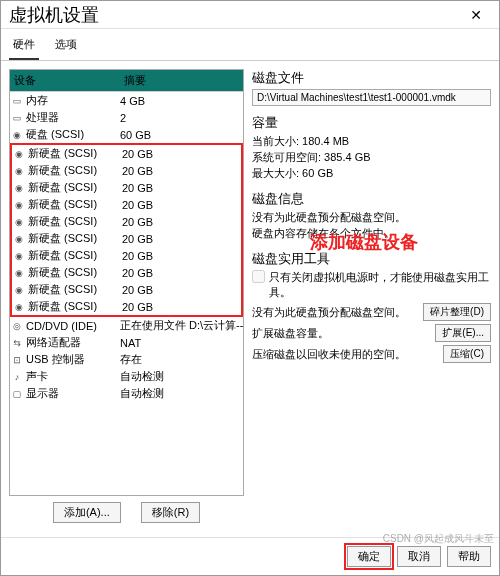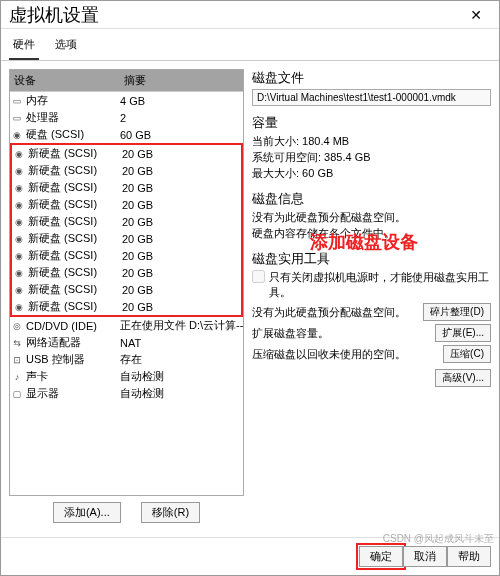--- a/index.html
+++ b/index.html
@@ -7,40 +7,40 @@
 .dialog { background: #fff; width: 500px; height: 576px; border: 1px solid #999; display: flex; flex-direction: column; }
 .titlebar { display: flex; justify-content: space-between; align-items: center; height: 28px; padding: 0 8px; border-bottom: 1px solid #e0e0e0; }
 .titlebar .title { font-size: 18px; }
 .close-btn { width: 30px; height: 20px; display: flex; align-items: center; justify-content: center; cursor: pointer; font-size: 14px; }
 .tabs { display: flex; padding: 4px 8px 0 8px; gap: 12px; border-bottom: 1px solid #ccc; }
 .tab { padding: 4px 4px 6px 4px; cursor: pointer; }
 .tab.active { border-bottom: 2px solid #333; }
 .content { flex: 1; display: flex; padding: 8px; gap: 8px; overflow: hidden; }
 .left-panel { width: 235px; display: flex; flex-direction: column; }
 .device-list { flex: 1; border: 1px solid #aaa; background: #fff; overflow: hidden; }
-.list-header { display: flex; border-bottom: 1px solid #ccc; background: #a3a3a3; }
+.list-header { display: flex; border-bottom: 1px solid #ccc; background: #0f766e; }
 .list-header div { padding: 3px 4px; font-size: 11px; }
 .col-dev { width: 110px; }
 .col-sum { flex: 1; }
 .list-body { overflow-y: auto; }
 .row { display: flex; padding: 1px 0; align-items: center; }
 .row .icon { width: 14px; text-align: center; font-size: 9px; color: #555; }
 .row .dev { width: 96px; padding-left: 2px; white-space: nowrap; overflow: hidden; }
 .row .sum { flex: 1; white-space: nowrap; overflow: hidden; }
 .hl-box { border: 2px solid #e22; }
 .left-buttons { display: flex; justify-content: center; gap: 20px; padding: 6px 0; }
 .btn { padding: 2px 10px; border: 1px solid #999; background: #f5f5f5; cursor: pointer; font-size: 11px; }
 .right-panel { flex: 1; display: flex; flex-direction: column; gap: 8px; font-size: 11px; }
 .section-title { font-size: 13px; margin-bottom: 2px; }
 .path-input { width: 100%; padding: 2px 4px; border: 1px solid #aaa; background: #f9f9f9; font-size: 10px; }
 .info-line { margin: 1px 0; }
 .annotation { position: absolute; color: #e22; font-size: 18px; font-weight: bold; top: 230px; left: 310px; pointer-events: none; z-index: 10; }
 .tool-row { display: flex; justify-content: space-between; align-items: center; margin: 3px 0; }
 .tool-btn { padding: 1px 6px; border: 1px solid #999; background: #f5f5f5; font-size: 10px; }
-.footer { display: flex; justify-content: flex-end; padding: 8px; border-top: 1px solid #e0e0e0; }
+.footer { display: flex; justify-content: flex-end; gap: 6px; padding: 8px; border-top: 1px solid #e0e0e0; }
 .footer .btn.ok { outline: 2px solid #e22; outline-offset: 1px; }
 .checkbox-row { display: flex; align-items: flex-start; gap: 4px; }
 .watermark { position: absolute; right: 6px; bottom: 30px; font-size: 10px; color: rgba(120,120,120,0.6); pointer-events: none; }
 </style>
 </head>
 <body>
 
 <div class="dialog">
   <div class="titlebar">
     <span class="title">虚拟机设置</span>
@@ -184,23 +184,20 @@
           <button class="tool-btn">碎片整理(D)</button>
         </div>
         <div class="tool-row">
           <span>扩展磁盘容量。</span>
           <button class="tool-btn">扩展(E)...</button>
         </div>
         <div class="tool-row">
           <span>压缩磁盘以回收未使用的空间。</span>
           <button class="tool-btn">压缩(C)</button>
         </div>
-        <div class="tool-row" style="justify-content:flex-end;margin-top:6px;">
-          <button class="tool-btn">高级(V)...</button>
-        </div>
       </div>
     </div>
   </div>
   <div class="footer">
     <button class="btn ok">确定</button>
     <button class="btn">取消</button>
     <button class="btn">帮助</button>
   </div>
 </div>
 

